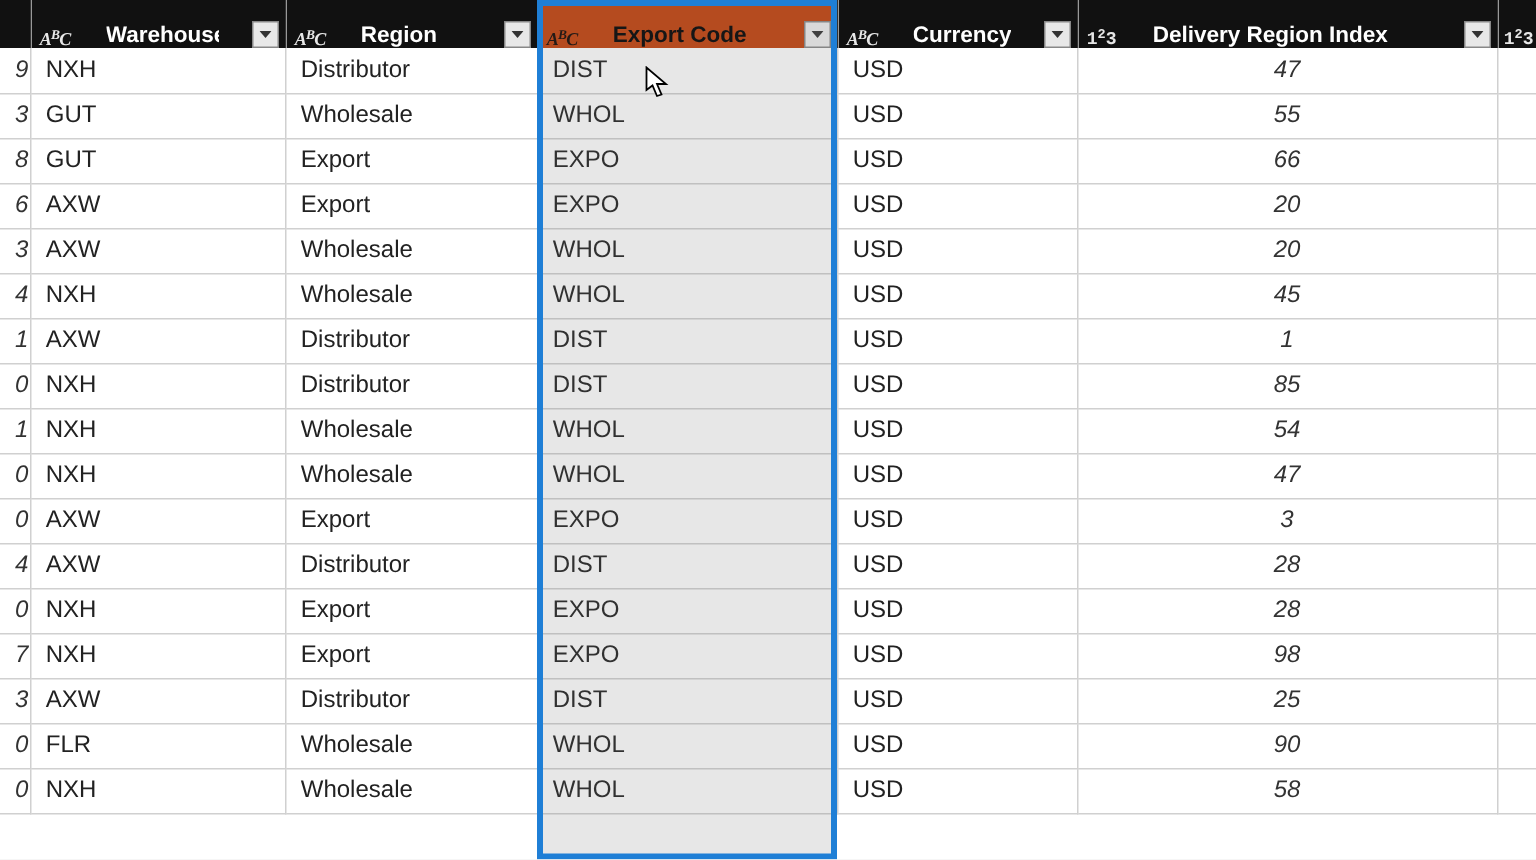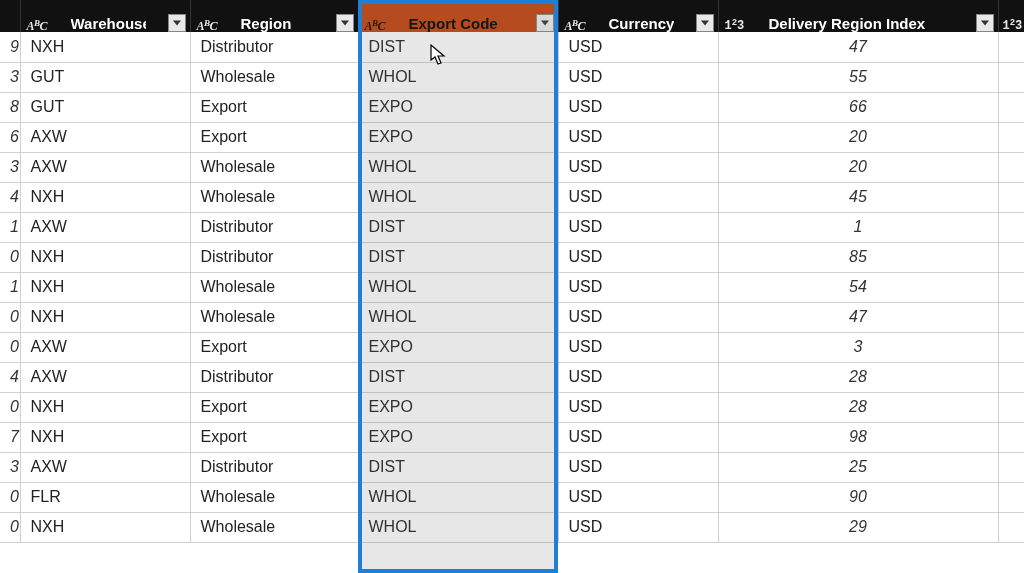--- a/index.html
+++ b/index.html
@@ -334,21 +334,21 @@
           <td>USD</td>
           <td class="num">90</td>
           <td></td>
         </tr>
         <tr>
           <td class="idx-cell">0</td>
           <td>NXH</td>
           <td>Wholesale</td>
           <td>WHOL</td>
           <td>USD</td>
-          <td class="num">29</td>
+          <td class="num">58</td>
           <td></td>
         </tr>
       </tbody>
   </table>
 
   <div class="sel-overlay" id="sel-ov" style="left: 358px; width: 200px; top: 0px; height: 573px;"></div>
 
   <div class="cursor" id="cursor" style="left: 430px; top: 44px;">
     <svg viewBox="0 0 20 22">
       <polygon points="1,1 1,16 5,13 8,20 11,19 8,12 14,12" fill="#fff" stroke="#000" stroke-width="1.2"></polygon>

